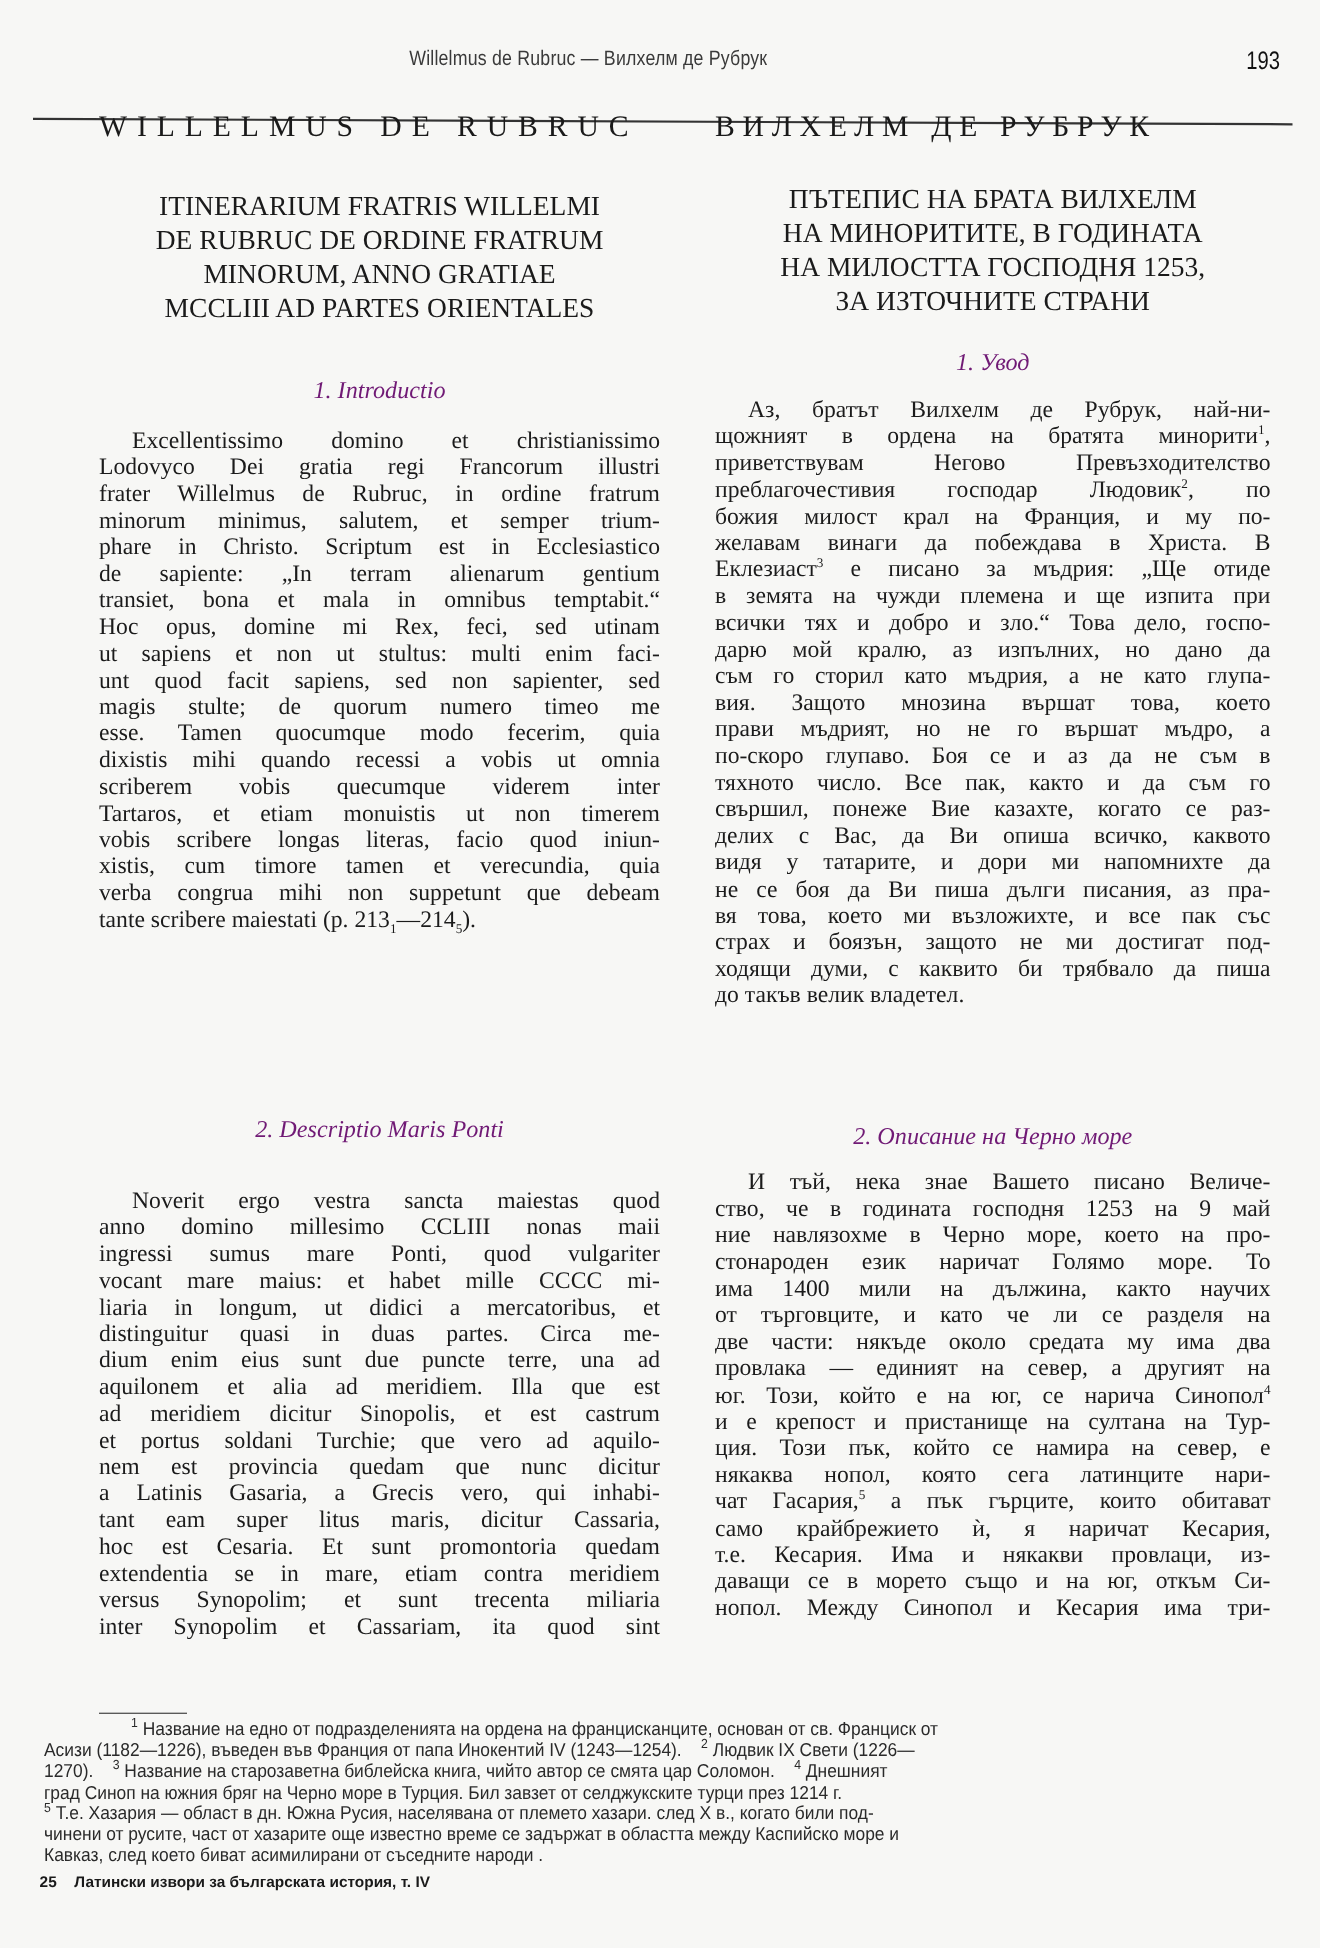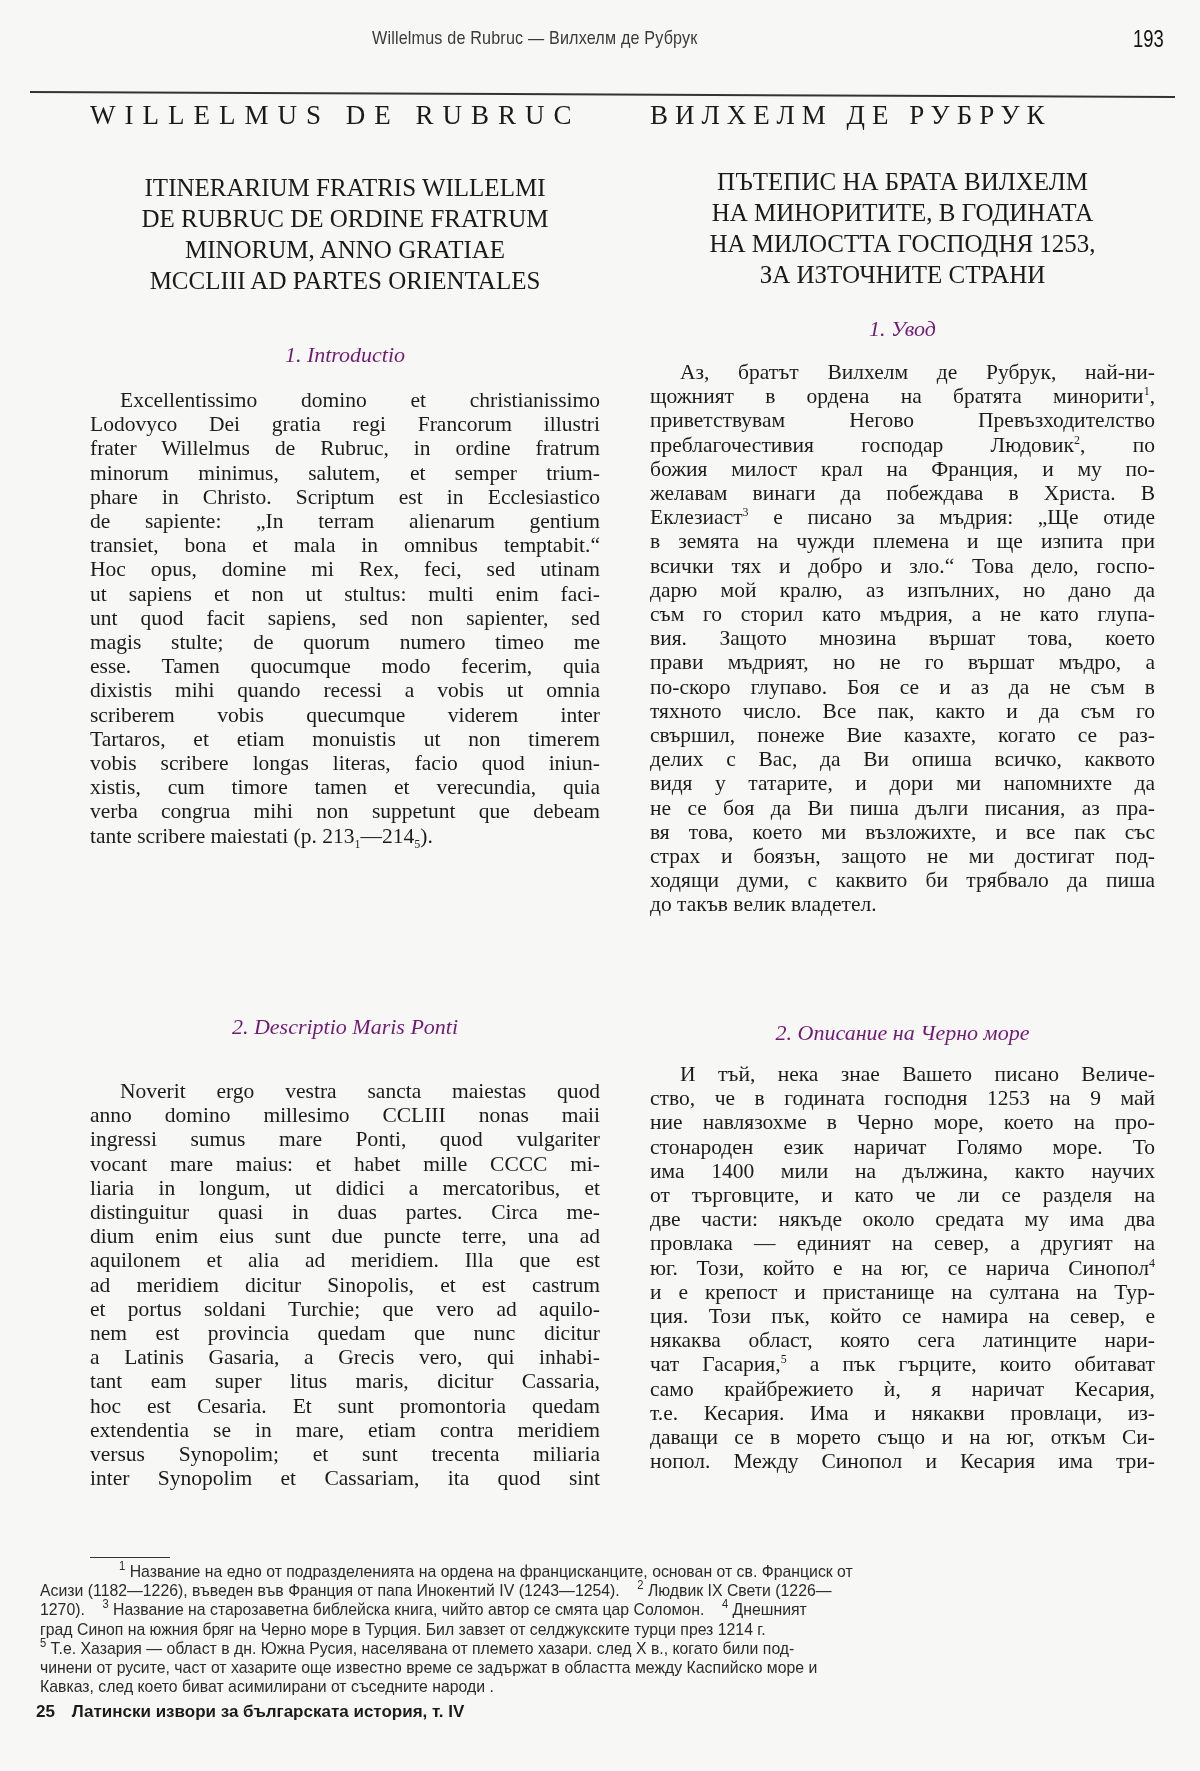--- a/index.html
+++ b/index.html
@@ -4,21 +4,21 @@
 <style>
   html, body { margin: 0; padding: 0; }
   body {
     width: 1200px; height: 1771px; overflow: hidden;
     background: #f7f7f5;
     font-family: "Liberation Serif", "DejaVu Serif", serif;
     color: #1a1a1a;
     position: relative;
   }
   .running-head {
-    position: absolute; left: 0; top: 24px; width: 1068px; height: 30px; text-decoration: underline;
+    position: absolute; left: 0; top: 40px; width: 1068px; height: 30px; text-decoration: underline;
   }
   .running-title {
     position: absolute; left: 372px; top: 3px;
     font-family: "Liberation Sans", "DejaVu Sans", sans-serif;
     font-stretch: condensed;
     font-size: 19px; color: #3a3a3a; letter-spacing: 0.2px;
     transform: scaleX(0.85); transform-origin: left;
   }
   .page-number {
     position: absolute; left: 1133px; top: 2px;
@@ -62,21 +62,21 @@
   }
   .footnotes {
     position: absolute; left: 40px; top: 1562px; width: 1135px;
     font-family: "Liberation Sans", "DejaVu Sans", sans-serif;
     font-size: 17px; line-height: 19.2px; color: #2a2a2a;
   }
   .footnotes .fline { display: block; white-space: nowrap; transform: scaleX(0.93); transform-origin: left; }
   .footer {
     position: absolute; left: 36px; top: 1702px;
     font-family: "Liberation Sans", "DejaVu Sans", sans-serif;
-    font-size: 17px; font-weight: bold; color: #1a1a1a;
+    font-size: 14px; font-weight: bold; color: #1a1a1a;
   }
   .footer .sig { margin-right: 12px; }
 </style>
 </head>
 <body>
 
 <div class="running-head">
   <span class="running-title">Willelmus de Rubruc — Вилхелм де Рубрук</span>
   <span class="page-number">193</span>
   <div class="head-rule"></div>
@@ -176,21 +176,21 @@
     <span class="line">ство, че в годината господня 1253 на 9 май</span>
     <span class="line">ние навлязохме в Черно море, което на про-</span>
     <span class="line">стонароден език наричат Голямо море. То</span>
     <span class="line">има 1400 мили на дължина, както научих</span>
     <span class="line">от търговците, и като че ли се разделя на</span>
     <span class="line">две части: някъде около средата му има два</span>
     <span class="line">провлака — единият на север, а другият на</span>
     <span class="line"><span>юг. Този, който е на юг, се нарича Синопол</span><sup>4</sup></span>
     <span class="line">и е крепост и пристанище на султана на Тур-</span>
     <span class="line">ция. Този пък, който се намира на север, е</span>
-    <span class="line">някаква област, която сега латинците нари-</span>
+    <span class="line">някаква нопол, която сега латинците нари-</span>
     <span class="line"><span>чат Гасария,</span><sup>5</sup><span> а пък гърците, които обитават</span></span>
     <span class="line">само крайбрежието ѝ, я наричат Кесария,</span>
     <span class="line">т.е. Кесария. Има и някакви провлаци, из-</span>
     <span class="line">даващи се в морето също и на юг, откъм Си-</span>
     <span class="line">нопол. Между Синопол и Кесария има три-</span>
   </div>
 </div>
 
 <div class="footnote-rule"></div>
 <div class="footnotes">

